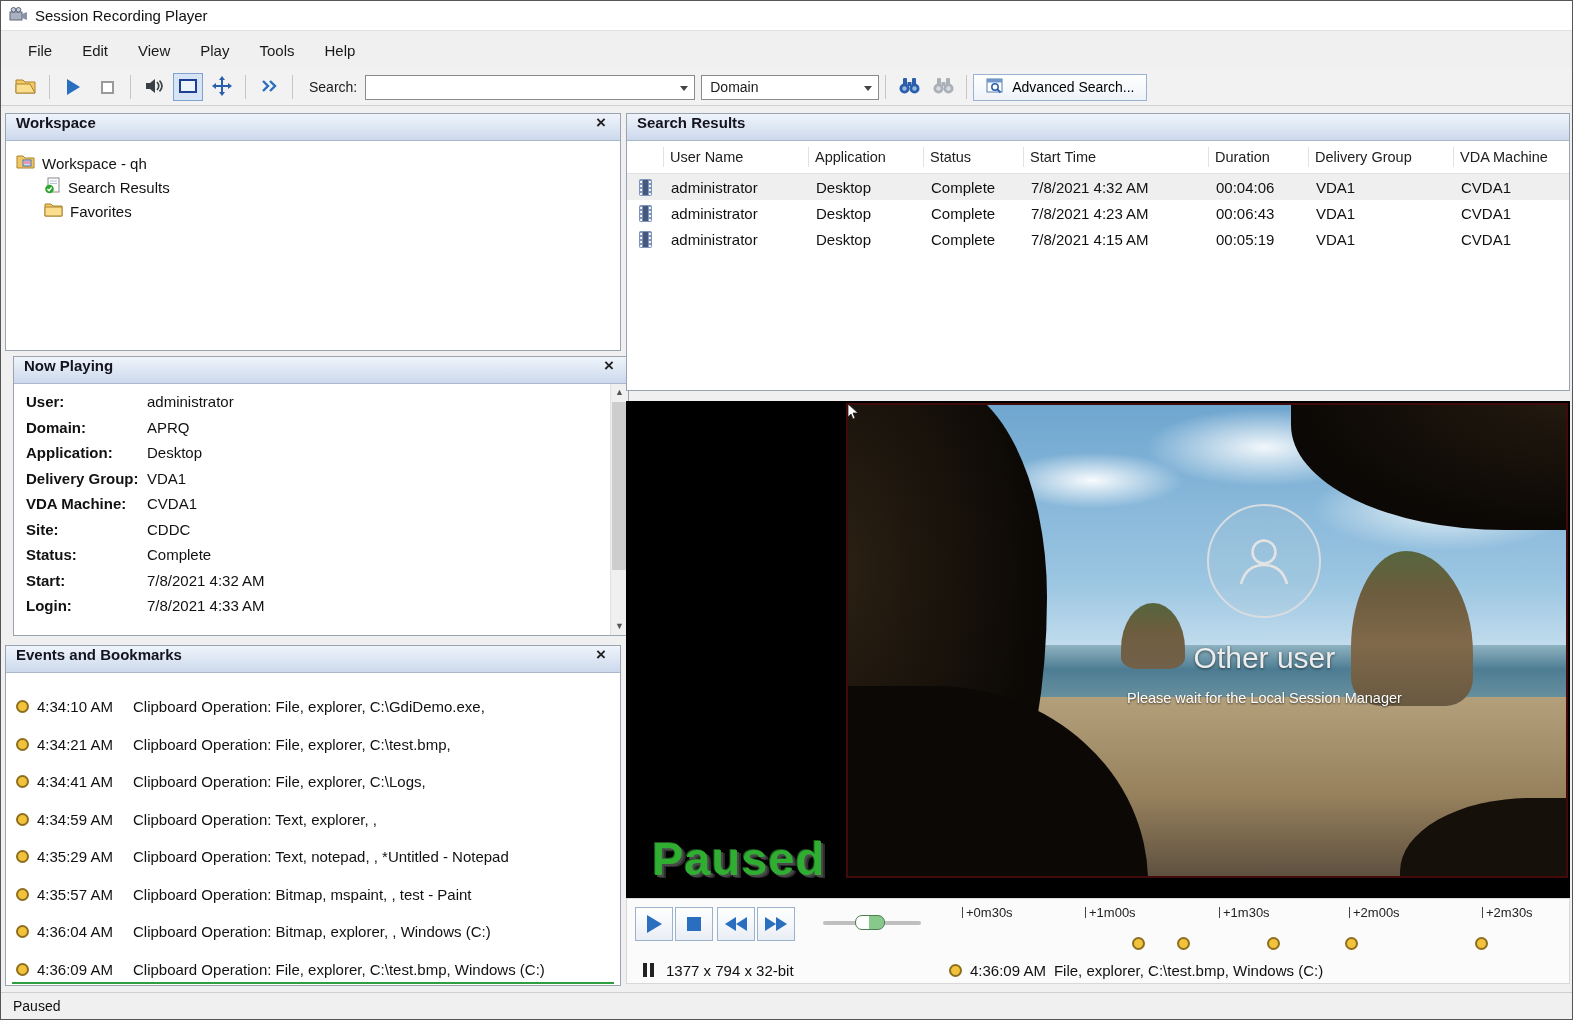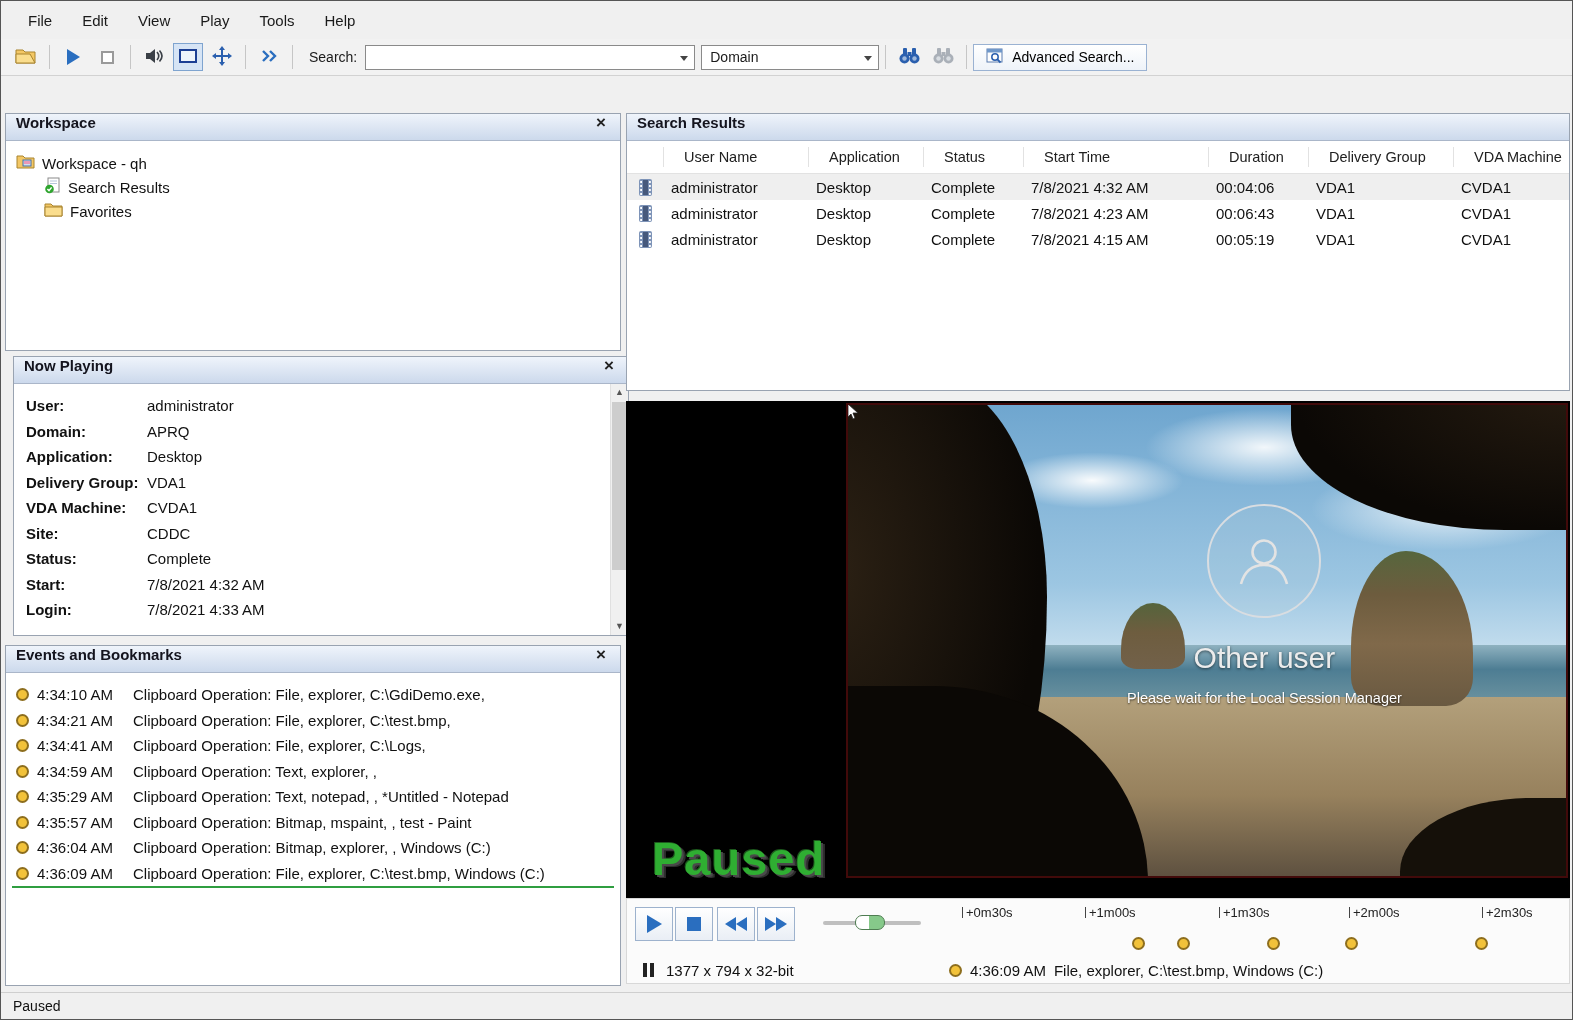--- a/index.html
+++ b/index.html
@@ -28,38 +28,38 @@
   .panel-body { position:absolute; top:27px; left:0; right:0; bottom:0; background:#fff; overflow:hidden; }
 
   
   .tree { padding:10px 0 0 10px; font-size:15px; color:#111; }
   .tree-row { display:flex; align-items:center; gap:7px; height:24px; }
   .tree-row.child { padding-left:28px; }
 
   
   .sr-grid { display:grid; grid-template-columns:36px 145px 115px 100px 185px 100px 145px 1fr; align-items:center; }
   .sr-head { height:33px; font-size:14.5px; color:#202020; border-bottom:1px solid #e2e2e2; }
-  .sr-head .hcell { border-left:1px solid #e2e2e2; padding-left:20px; height:20px; line-height:20px; }
+  .sr-head .hcell { border-left:1px solid #e2e2e2; padding-left:6px; height:20px; line-height:20px; }
   .sr-row { height:26px; font-size:15px; color:#111; }
   .sr-row.selected { background:#efefef; }
   .sr-row .cell { padding-left:8px; }
   .film-cell { display:flex; justify-content:center; }
 
   
   .np-body { padding-top:9px; font-size:15px; color:#111; }
-  .np-row { display:flex; height:25.5px; align-items:center; }
+  .np-row { display:flex; height:25.5px; align-items:flex-start; }
   .np-label { font-weight:bold; width:133px; padding-left:12px; }
   .scrollbar { position:absolute; top:0; right:0; bottom:0; width:18px; background:#f0f0f0; border-left:1px solid #e0e0e0; }
   .sb-arrow { height:17px; text-align:center; font-size:9px; color:#555; line-height:17px; }
   .sb-thumb { position:absolute; top:18px; left:1px; right:1px; height:168px; background:#cdcdcd; }
   .sb-down { position:absolute; bottom:0; left:0; right:0; }
 
   
   .ev-list { padding-top:9px; font-size:15px; color:#111; }
-  .ev-row { display:flex; align-items:center; gap:8px; height:25.5px; padding-left:10px; }
+  .ev-row { display:flex; align-items:center; gap:8px; height:25.5px; padding-left:10px;margin-top:12px; }
   .ev-dot { width:13px; height:13px; border-radius:50%; background:#f2c23a; border:2px solid #8d6e1e; flex:none; }
   .ev-time { width:88px; flex:none; }
   .active-line { height:2px; background:#2f9e40; margin:0 6px 0 6px; }
 
   
   .video { position:absolute; left:625px; top:295px; width:944px; height:497px; background:#000;padding-left:38px; }
   .screen { position:absolute; left:220px; top:2px; right:2px; bottom:20px; border:2px solid #420a0a; overflow:hidden;
     background:
       radial-gradient(ellipse 130px 40px at 34% 16%, rgba(255,255,255,.95), rgba(255,255,255,0) 70%),
       radial-gradient(ellipse 170px 55px at 58% 9%, rgba(255,255,255,.9), rgba(255,255,255,0) 70%),
@@ -99,20 +99,31 @@
   .res-text { margin-left:12px; }
   .cur-ev { position:absolute; left:322px; display:flex; align-items:center; gap:8px; }
 
   .statusbar { position:absolute; left:0; right:0; bottom:0; height:27px; background:#f0f0f0; border-top:1px solid #cfcfcf; display:flex; align-items:center; padding-left:12px; font-size:14px; color:#111; }
 </style>
 </head>
 <body>
 
 <div class="window">
 
+  <div class="titlebar">
+    <span>
+      <svg width="19" height="15" viewBox="0 0 19 15">
+          <rect x="1" y="5" width="12" height="8" fill="#aab2c2" stroke="#5c6478"></rect>
+          <circle cx="4.5" cy="2.8" r="2.3" fill="#c8ccd8" stroke="#5c6478"></circle>
+          <circle cx="9.5" cy="2.8" r="2.3" fill="#c8ccd8" stroke="#5c6478"></circle>
+          <polygon points="13,7 18,5 18,13 13,11" fill="#8892a8"></polygon>
+        </svg>
+    </span>
+    <span>Session Recording Player</span>
+  </div>
 
   <div class="menubar">
     <span class="menu-item">File</span>
     <span class="menu-item">Edit</span>
     <span class="menu-item">View</span>
     <span class="menu-item">Play</span>
     <span class="menu-item">Tools</span>
     <span class="menu-item">Help</span>
   </div>
 

